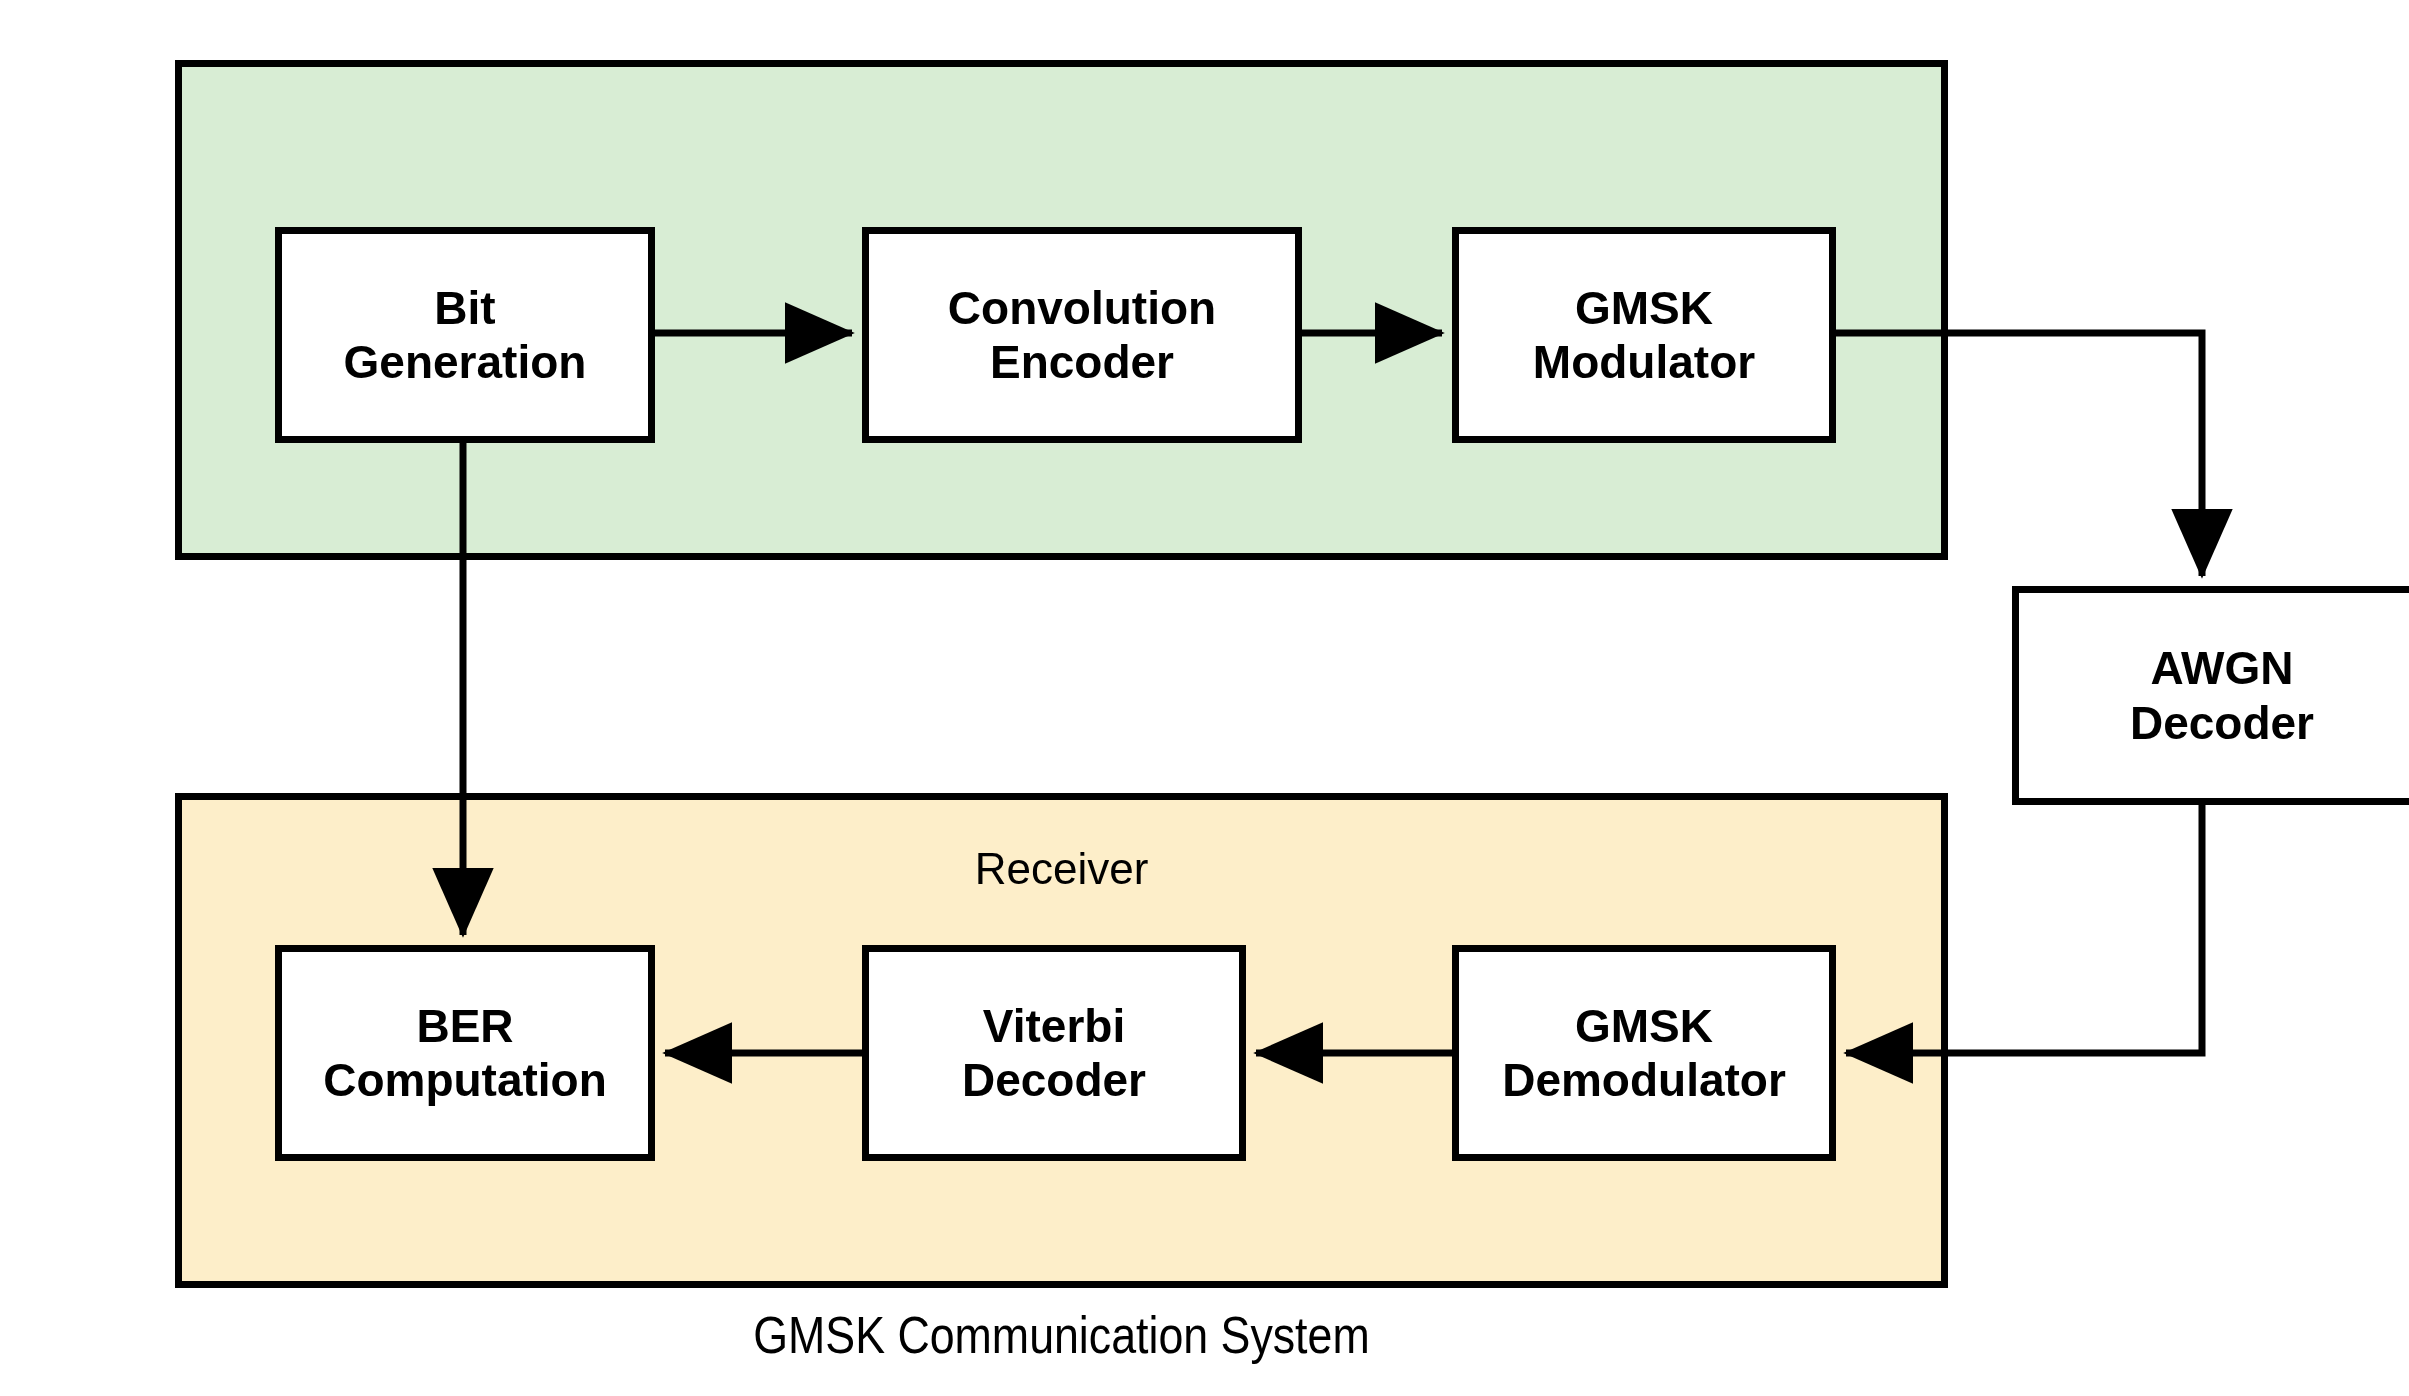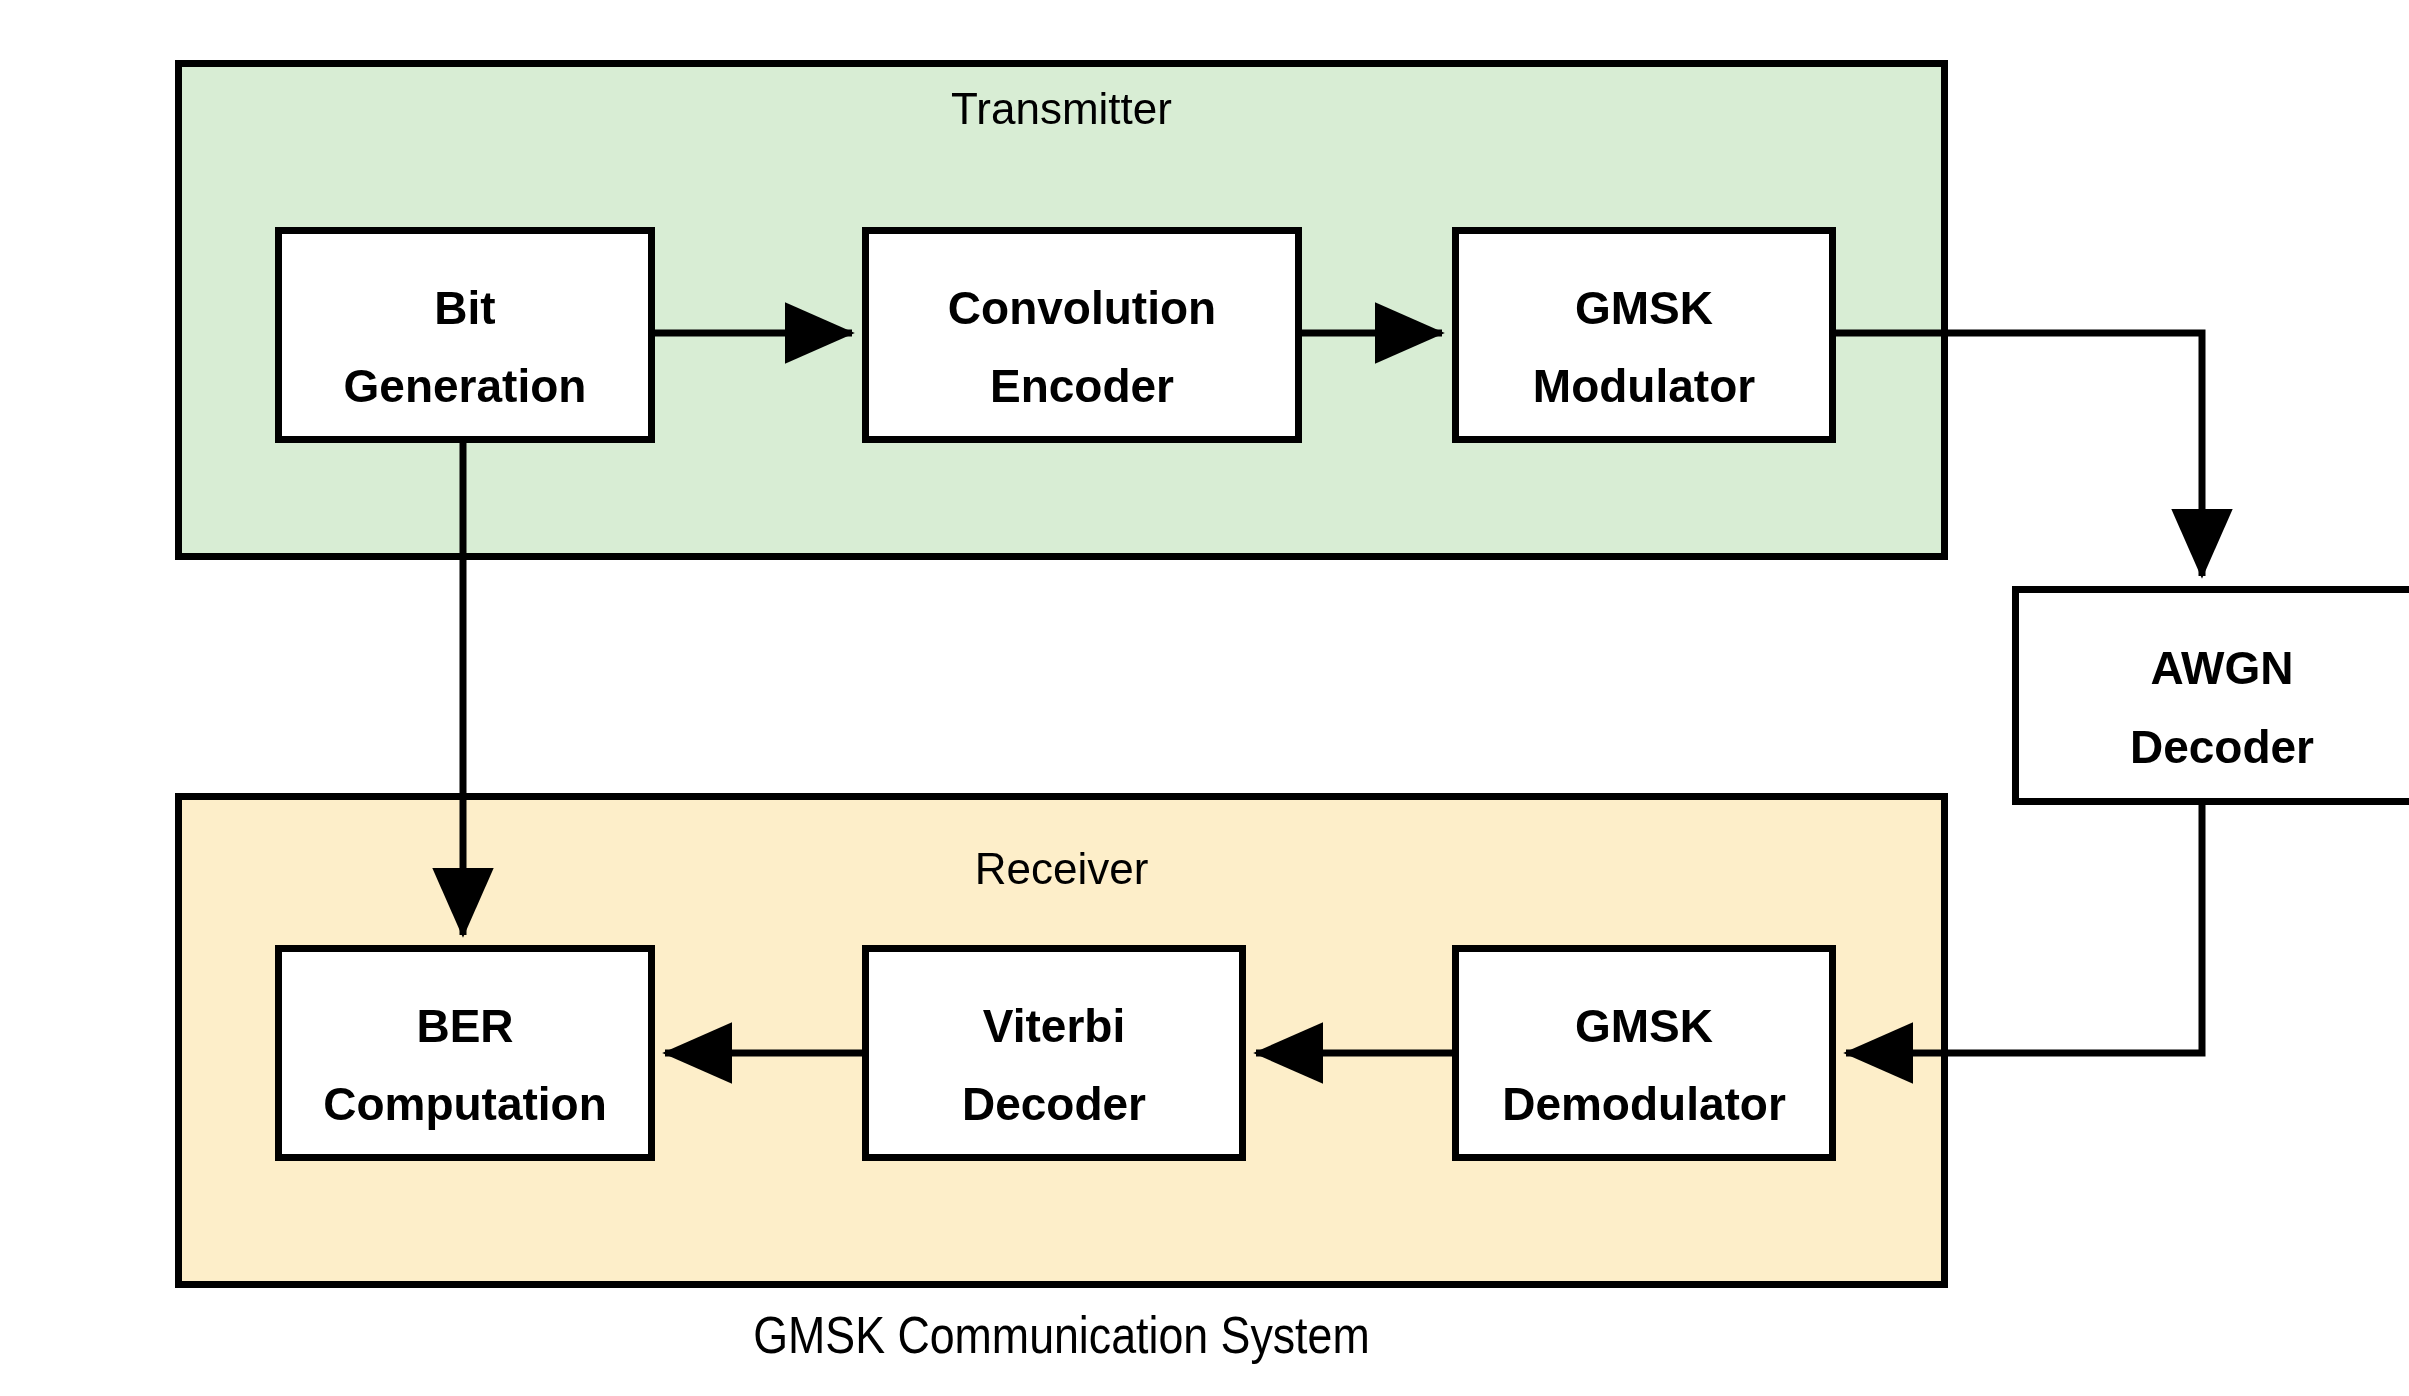--- a/index.html
+++ b/index.html
@@ -44,21 +44,20 @@
     font-family: "Liberation Sans", sans-serif;
     font-weight: bold;
     font-size: 46px;
     line-height: 1.18;
     color: #000000;
     text-align: center;
   }
   .block span {
     display: block;
     white-space: nowrap;
-    margin-top: 24px;
   }
   .caption {
     position: absolute;
     font-family: "Liberation Sans", sans-serif;
     font-weight: 400;
     font-size: 52px;
     color: #000000;
     text-align: center;
     white-space: nowrap;
     transform: scaleX(0.86);
@@ -94,21 +93,20 @@
 
     <path d="M2202,805 L2202,1053 L1846,1053" fill="none" stroke="#000000" stroke-width="7" marker-end="url(#arrowL)"></path>
 
     <line x1="1452" y1="1053" x2="1256" y2="1053" stroke="#000000" stroke-width="7" marker-end="url(#arrowL)"></line>
 
     <line x1="862" y1="1053" x2="665" y2="1053" stroke="#000000" stroke-width="7" marker-end="url(#arrowL)"></line>
 
     <line x1="463" y1="443" x2="463" y2="935" stroke="#000000" stroke-width="7" marker-end="url(#arrowD)"></line>
   </svg>
 
-  <div class="group-label" style="left:175px; top:84px; width:1773px;">Transmitter</div>
 
   <div class="group-label" style="left:175px; top:844px; width:1773px;">Receiver</div>
 
   <div class="block" style="left:275px; top:227px; width:380px; height:216px;">
     <span>Bit</span>
     <span>Generation</span>
   </div>
 
   <div class="block" style="left:862px; top:227px; width:440px; height:216px;">
     <span>Convolution</span>

